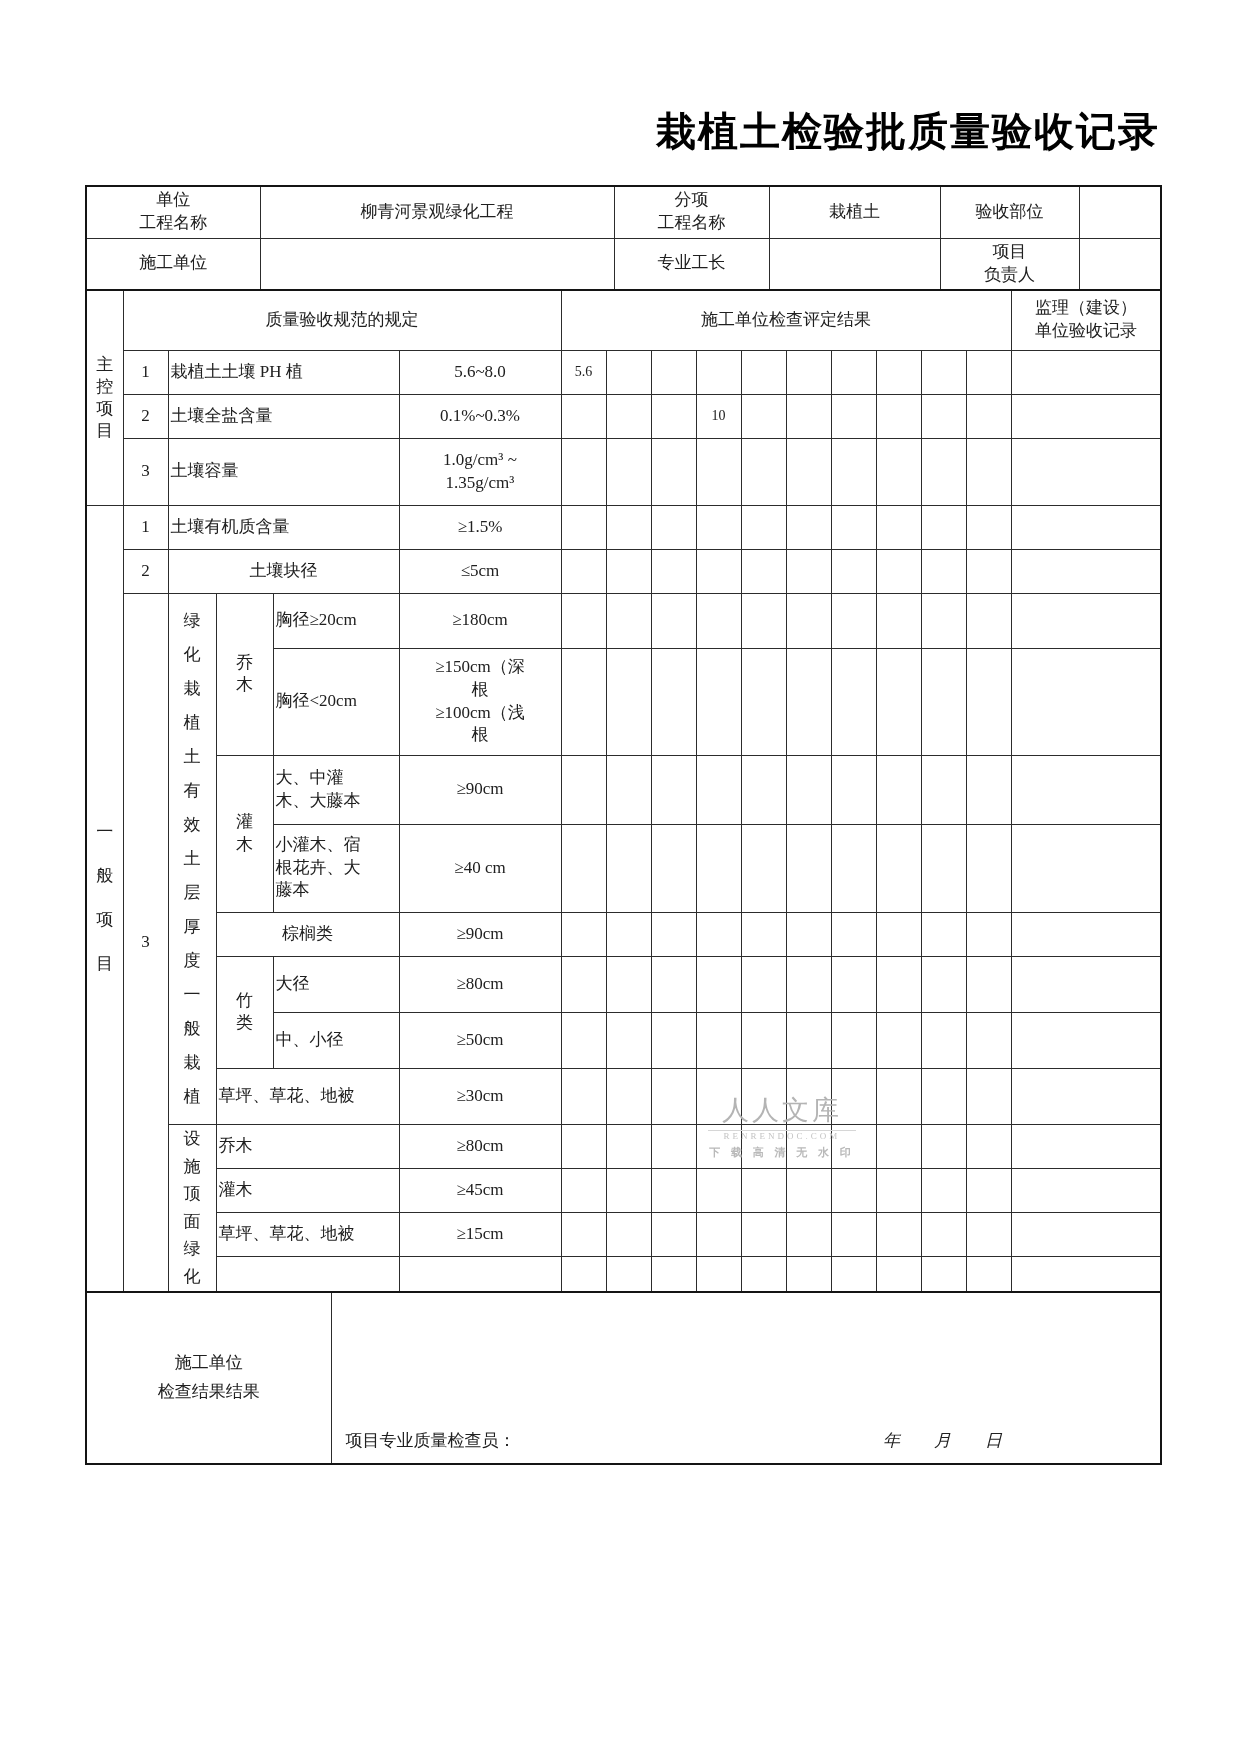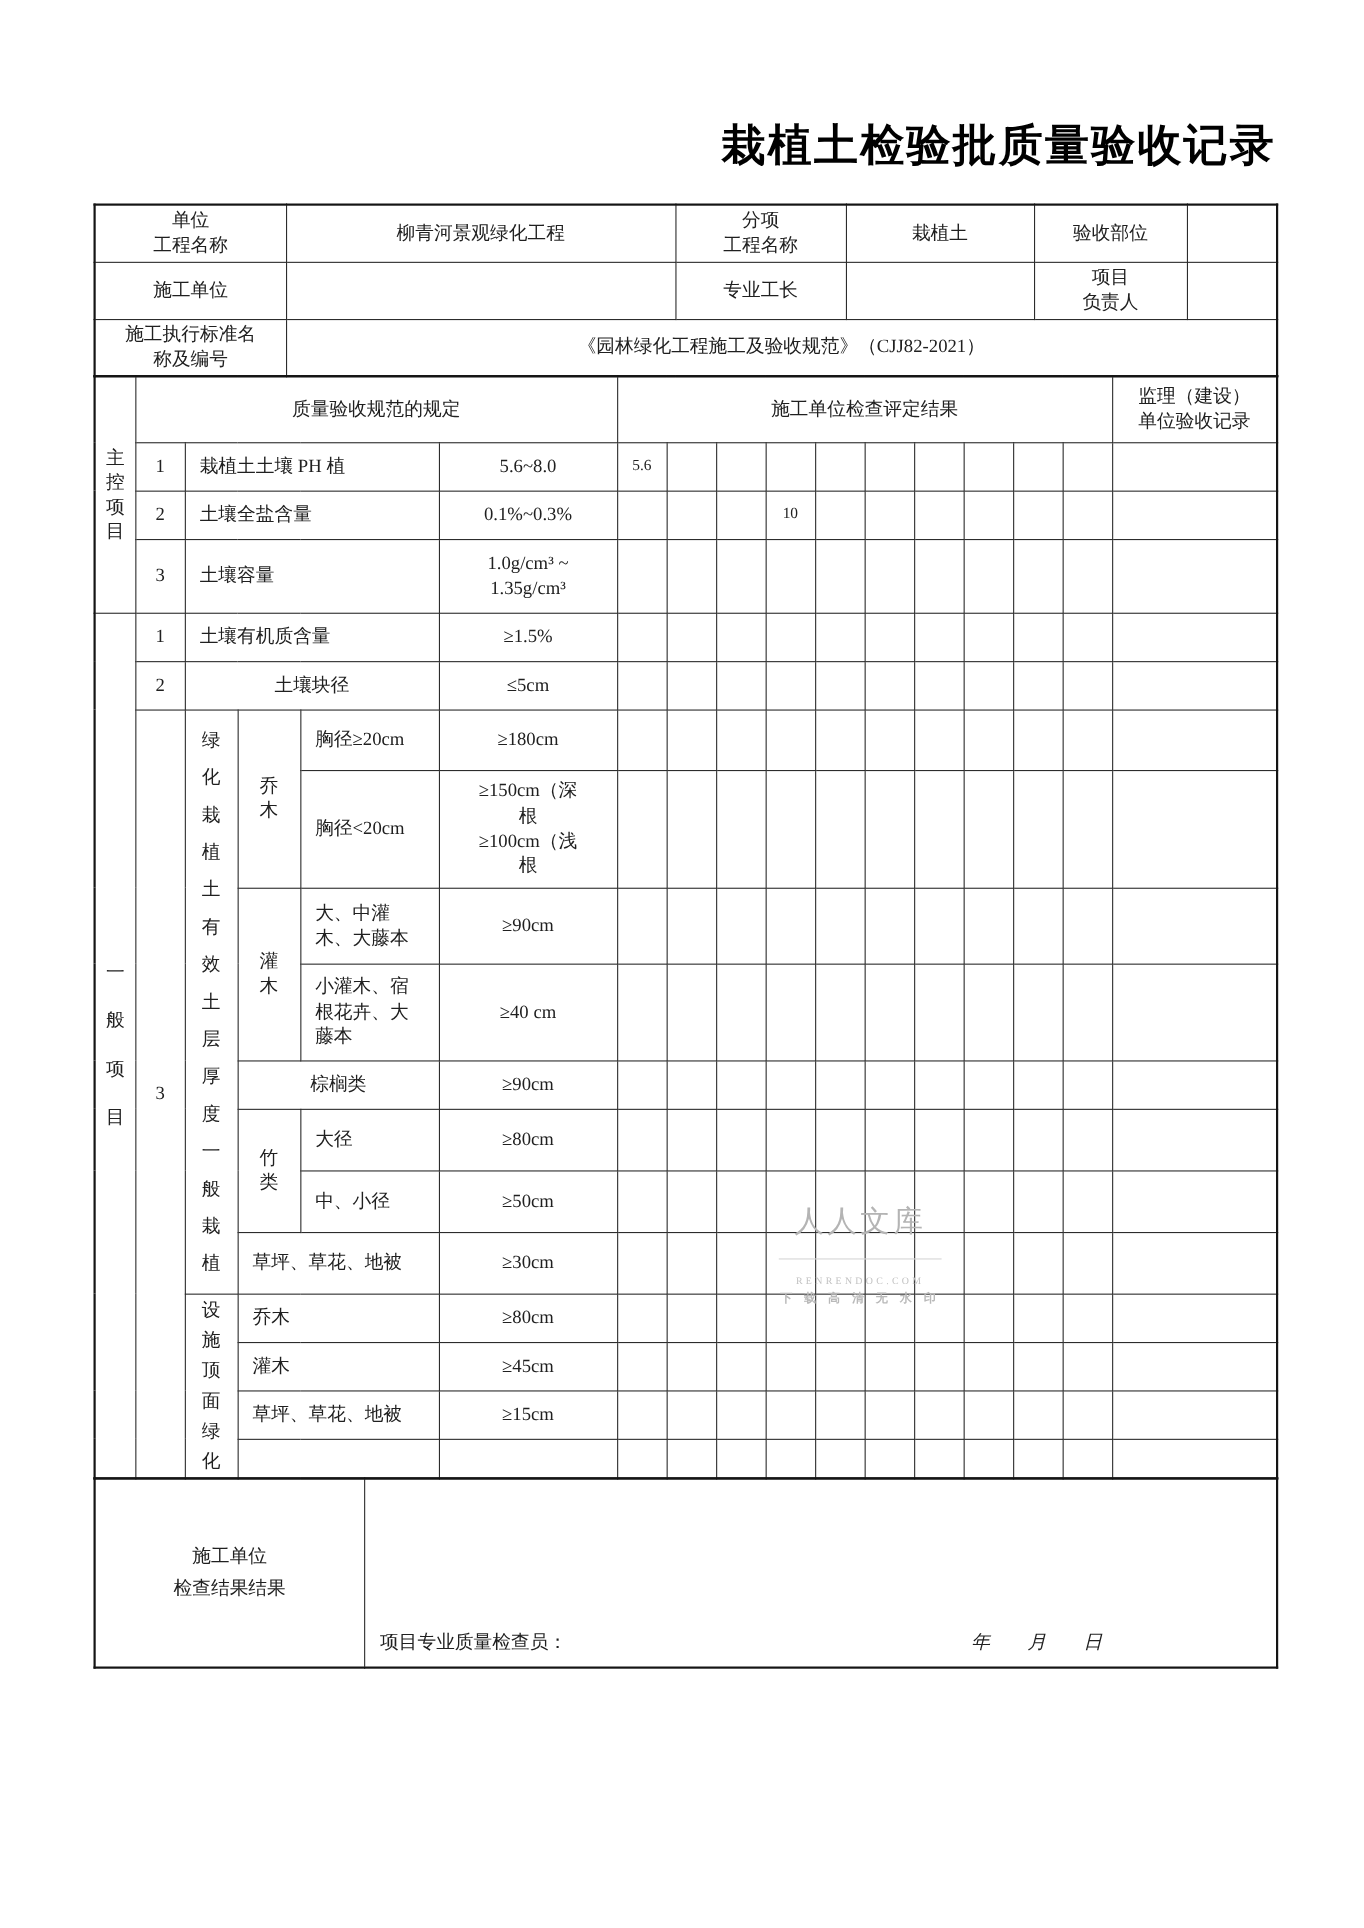--- a/index.html
+++ b/index.html
@@ -16,21 +16,21 @@
   table{border-collapse:collapse;table-layout:fixed;width:1075px;}
   table{border:2px solid #141414;}
   #info-table{margin-top:26px;}
   #main-table,#footer-table{margin-top:-2px;}
   td{
     border:1px solid #2c2c2c;text-align:center;vertical-align:middle;
     font-size:17px;line-height:1.35;padding:1px 3px;overflow:hidden;
     color:#202020;
   }
   .pre{white-space:pre-line;}
-  .tl{text-align:left;padding-left:13px;}
+  .tl{text-align:left;padding-left:2px;}
   .check{font-size:14px;padding:0 1px;}
   .group-master{line-height:1.3;padding:0;}
   .group-general{line-height:2.6;padding:0;}
   .vmain{line-height:2.0;padding:0;}
   .vroof{line-height:1.62;padding:0;}
   .cat{line-height:1.3;padding:0;}
   .spec{padding:1px 2px;}
   .hdr{font-size:17px;}
   .footer-left{font-size:17px;line-height:1.7;}
   .footer-right{padding:0;vertical-align:bottom;}
@@ -38,21 +38,21 @@
     display:flex;align-items:flex-end;width:100%;height:100%;
     padding:0 0 10px 14px;box-sizing:border-box;font-size:17px;
   }
   .footer-spacer{flex:1;}
   .footer-date{margin-right:158px;font-style:italic;}
   .watermark{
     position:absolute;left:708px;top:1096px;width:148px;text-align:center;
     z-index:5;pointer-events:none;
   }
   .wm-1{font-size:27px;font-weight:normal;color:#b4b4b4;letter-spacing:3px;line-height:1.1;}
-  .wm-2{font-size:9px;color:#c3c3c3;letter-spacing:3px;margin-top:18px;border-top:1px solid #d6d6d6;padding-top:14px;}
+  .wm-2{font-size:9px;color:#c3c3c3;letter-spacing:3px;margin-top:4px;border-top:1px solid #d6d6d6;padding-top:0;}
   .wm-3{font-size:11px;color:#b9b9b9;letter-spacing:4px;margin-top:4px;font-weight:bold;}
 </style>
 </head>
 <body>
 
 <div class="sheet">
 
   <div class="title">栽植土检验批质量验收记录</div>
 
   <table id="info-table">
@@ -77,25 +77,20 @@
     </tr>
     <tr style="height:52px">
       <td>施工单位</td>
       <td></td>
       <td>专业工长</td>
       <td></td>
       <td class="pre">项目
 负责人</td>
       <td></td>
     </tr>
-    <tr style="height:52px">
-      <td class="pre">施工执行标准名
-称及编号</td>
-      <td colspan="5">《园林绿化工程施工及验收规范》（CJJ82-2021）</td>
-    </tr>
   </tbody>
     </table>
 
   <table id="main-table">
     <colgroup>
       <col style="width:37px">
         <col style="width:45px">
         <col style="width:48px">
       <col style="width:57px">
         <col style="width:126px">

